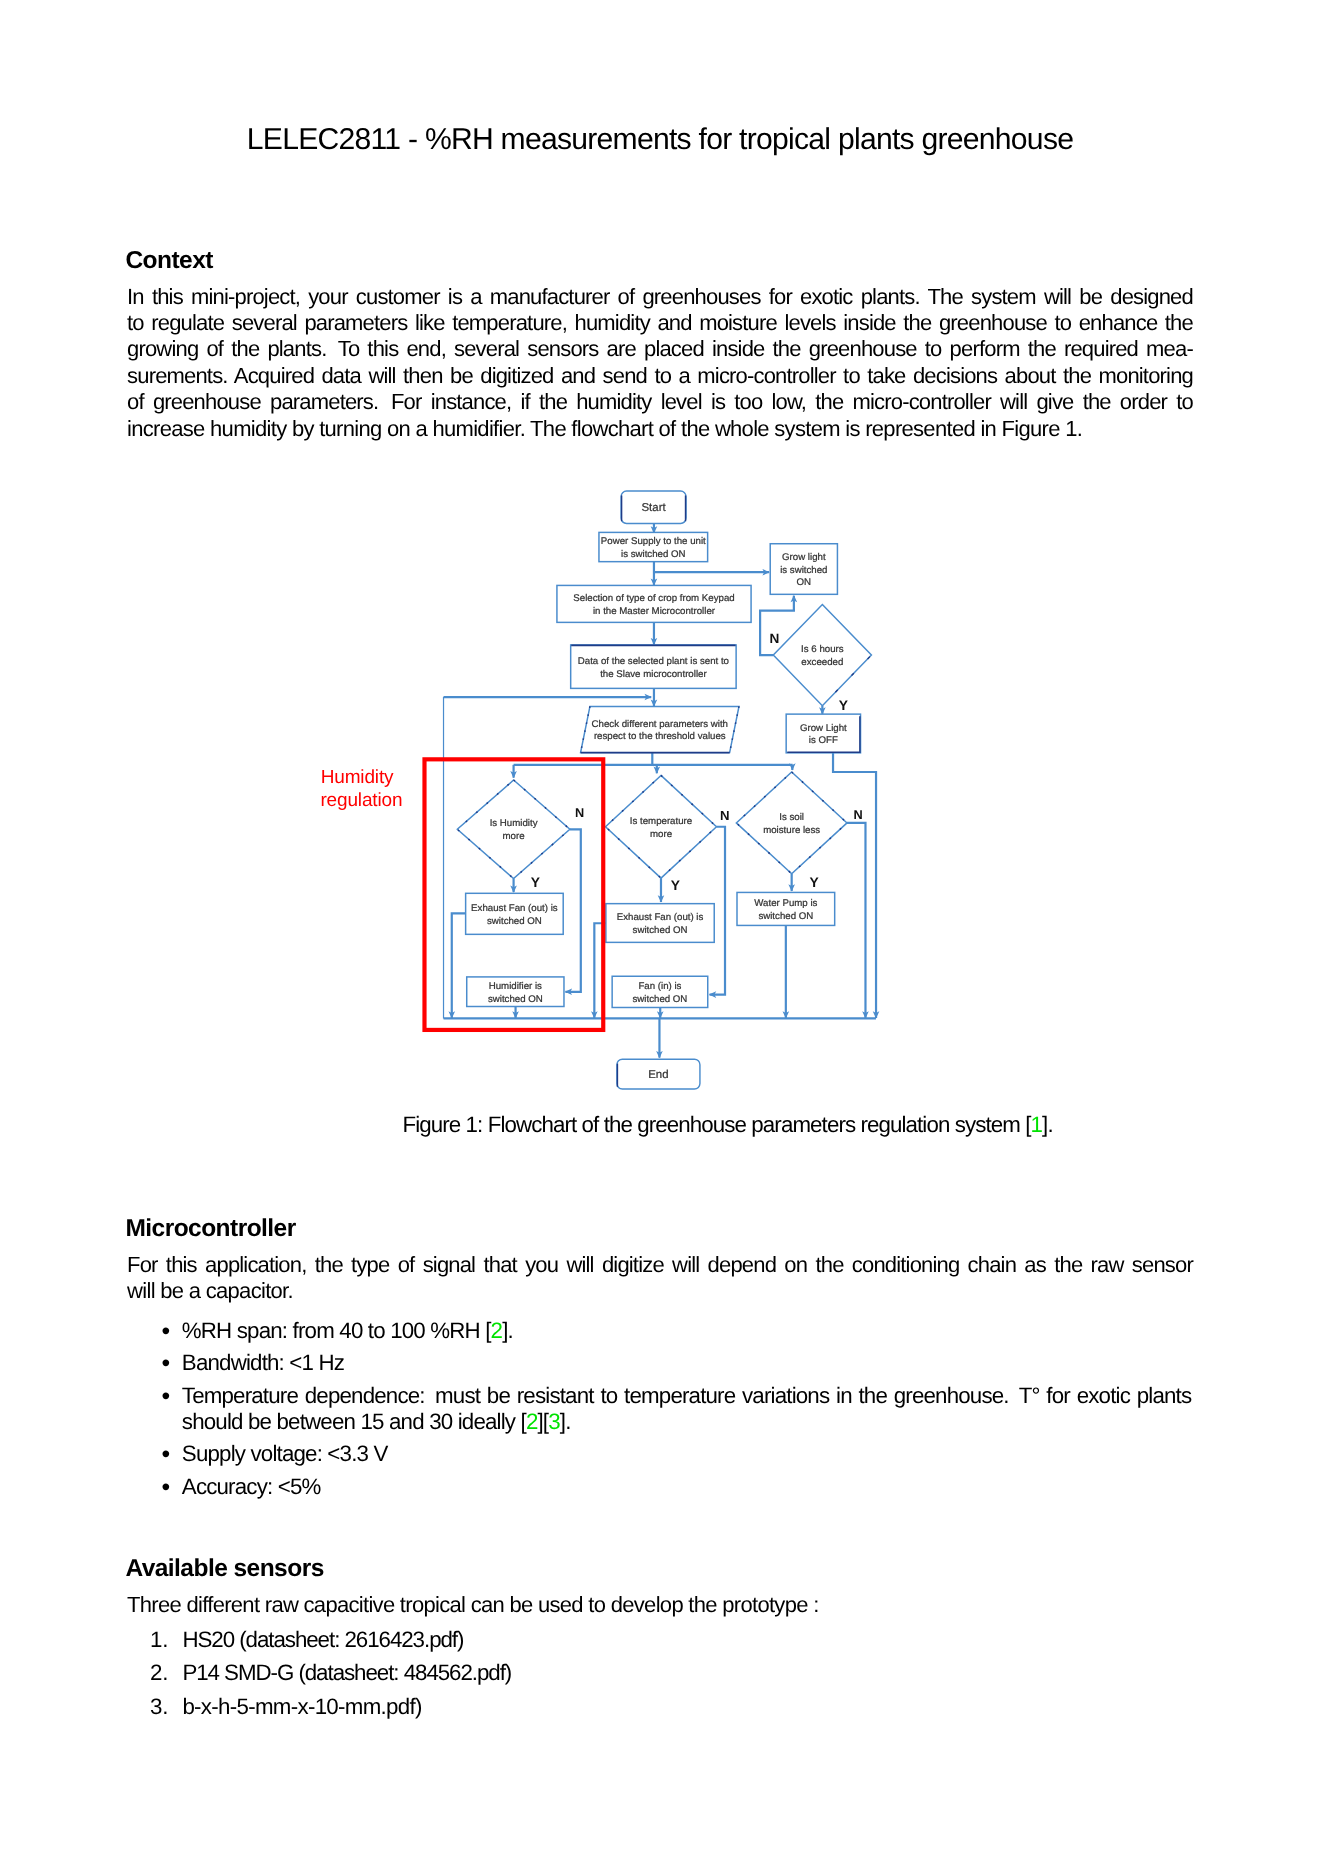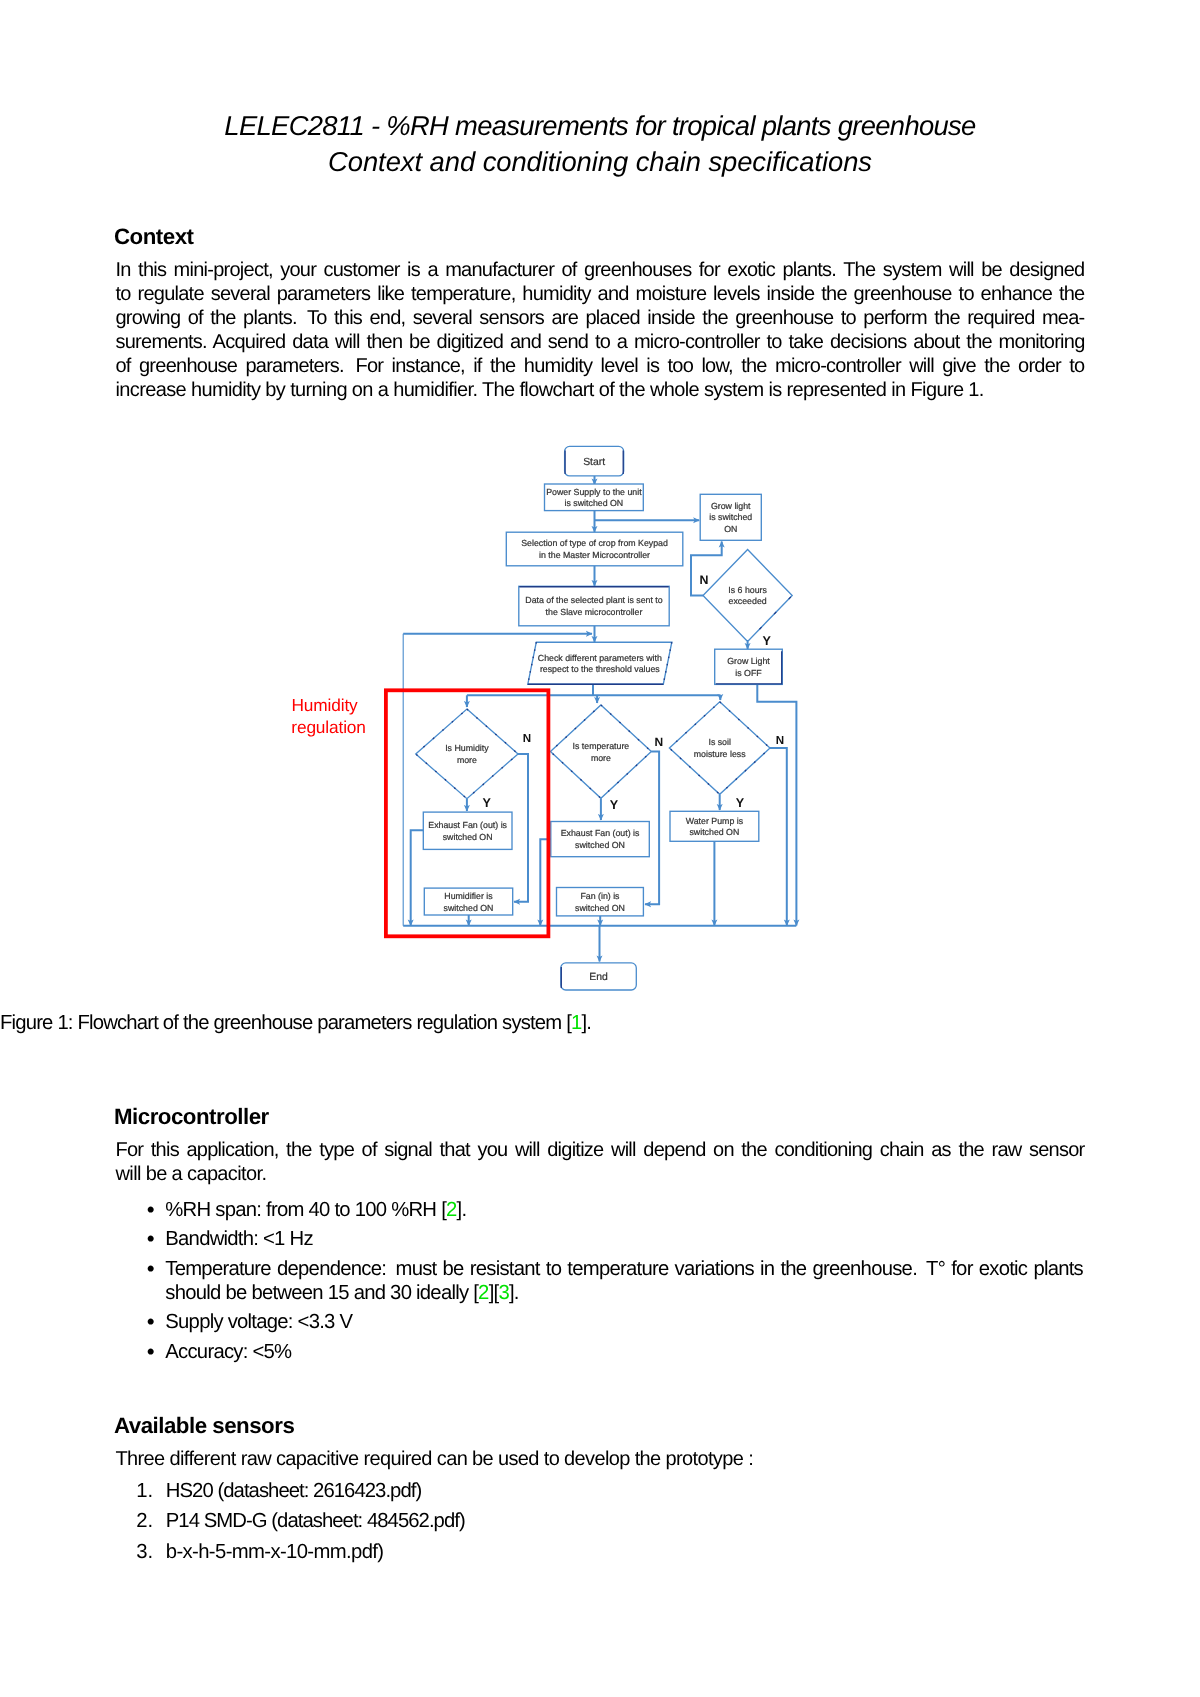--- a/index.html
+++ b/index.html
@@ -1,45 +1,44 @@
 <!DOCTYPE html>
 <html><head>
 <meta charset="utf-8">
 <style>
   html,body{margin:0;padding:0;background:#fff;}
   body{width:1200px;height:1697px;font-family:"Liberation Sans",sans-serif;color:#000;-webkit-font-smoothing:antialiased;text-rendering:geometricPrecision;}
   .page{position:relative;width:1200px;height:1697px;overflow:hidden;will-change:transform;}
-  .abs{position:absolute;font-style:italic;}
+  .abs{position:absolute;}
   .title{left:0;width:1200px;text-align:center;font-size:27.4px;}
   .t1{top:110px;letter-spacing:-0.676px;}
   .t2{top:146px;letter-spacing:-0.06px;}
   h2.sec{position:absolute;left:98px;margin:16px;font-size:22.3px;font-weight:700;letter-spacing:-0.5px;line-height:21.3px;}
   .para{position:absolute;left:115.5px;width:969px;font-size:20px;line-height:24.04px;letter-spacing:-0.75px;}
   .jl{text-align:justify;text-align-last:justify;}
   .ll{text-align:left;letter-spacing:-0.63px;}
   .flowchart{position:absolute;left:0;top:0;pointer-events:none;will-change:transform;}
   .flowchart text{-webkit-font-smoothing:antialiased;text-rendering:geometricPrecision;}
-  .fig-caption{position:absolute;left:0;width:957px;text-align:left;font-size:20.3px;letter-spacing:-0.82px;}
+  .fig-caption{position:absolute;left:0;width:957px;text-align:right;font-size:20.3px;letter-spacing:-0.82px;}
   .ref{color:#00E200;}
   ul.bul{position:absolute;left:0;width:1200px;margin:0;padding:0;list-style:none;font-size:20.3px;line-height:24.04px;letter-spacing:-0.75px;}
   ul.bul li{position:relative;padding-left:165.3px;padding-right:117px;text-align:justify;margin-bottom:5.5px;}
   ul.bul li::before{content:"\2022";position:absolute;left:146.8px;letter-spacing:0;font-size:22.5px;line-height:24.9px;}
   ol.num{position:absolute;left:0;width:1200px;margin:0;padding:0;list-style:none;font-size:20.3px;line-height:24.04px;letter-spacing:-0.75px;}
   ol.num li{position:relative;padding-left:165.8px;padding-right:114.4px;margin-bottom:6.1px;letter-spacing:-0.95px;}
   ol.num li .jl{letter-spacing:-0.86px;text-align:justify;text-align-last:justify;}
   ol.num li .ll{text-align:left;letter-spacing:-0.63px;}
   ol.num li .n{position:absolute;left:0;width:153.2px;text-align:right;letter-spacing:0;}
 </style>
 </head>
 <body>
 
 <div class="page">
 
   <div class="abs title t1">LELEC2811 - %RH measurements for tropical plants greenhouse</div>
-  <div class="abs title t2">Context and conditioning chain specifications</div>
 
   <h2 class="sec" style="top:209.6px">Context</h2>
 
   <div class="para just" style="top:257.8px">
     <div class="jl">In this mini-project, your customer is a manufacturer of greenhouses for exotic plants. The system will be designed</div>
     <div class="jl">to regulate several parameters like temperature, humidity and moisture levels inside the greenhouse to enhance the</div>
     <div class="jl">growing of the plants.  To this end, several sensors are placed inside the greenhouse to perform the required mea-</div>
     <div class="jl">surements. Acquired data will then be digitized and send to a micro-controller to take decisions about the monitoring</div>
     <div class="jl">of greenhouse parameters.  For instance, if the humidity level is too low, the micro-controller will give the order to</div>
     <div class="ll">increase humidity by turning on a humidifier. The flowchart of the whole system is represented in Figure 1.</div>
@@ -202,21 +201,21 @@
       <li><span>%RH span: from 40 to 100 %RH [</span><span class="ref">2</span><span>].</span></li>
       <li><span>Bandwidth: &lt;1 Hz</span></li>
       <li><span>Temperature dependence:  must be resistant to temperature variations in the greenhouse.  T° for exotic plants should be between 15 and 30 ideally [</span><span class="ref">2</span><span>][</span><span class="ref">3</span><span>].</span></li>
       <li><span>Supply voltage: &lt;3.3 V</span></li>
       <li><span>Accuracy: &lt;5%</span></li>
     </ul>
 
   <h2 class="sec" style="top:1399px">Available sensors</h2>
 
   <div class="para" style="top:1446.6px">
-    <div class="ll">Three different raw capacitive required can be used to develop the prototype :</div>
+    <div class="ll">Three different raw capacitive tropical can be used to develop the prototype :</div>
   </div>
 
   <ol class="num" style="top:1479.3px">
       <li><span class="n">1.</span><span>HS20 (datasheet: 2616423.pdf)</span></li>
       <li><span class="n">2.</span><span>P14 SMD-G (datasheet: 484562.pdf)</span></li>
       <li>
         <span class="n">3.</span>
         <div class="ll">b-x-h-5-mm-x-10-mm.pdf)</div>
       </li>
     </ol>

